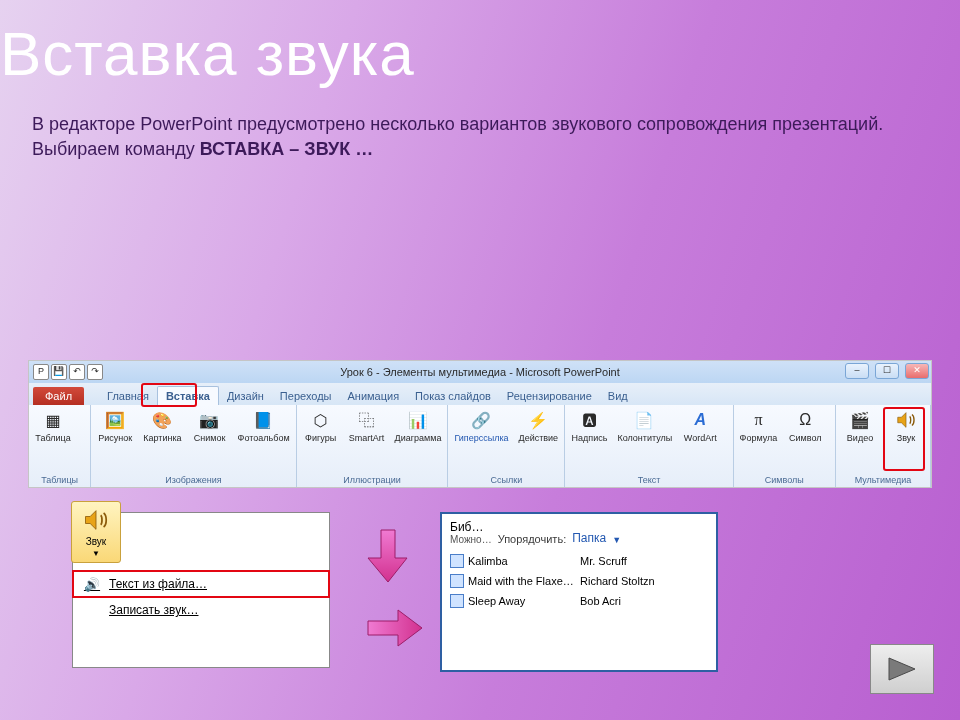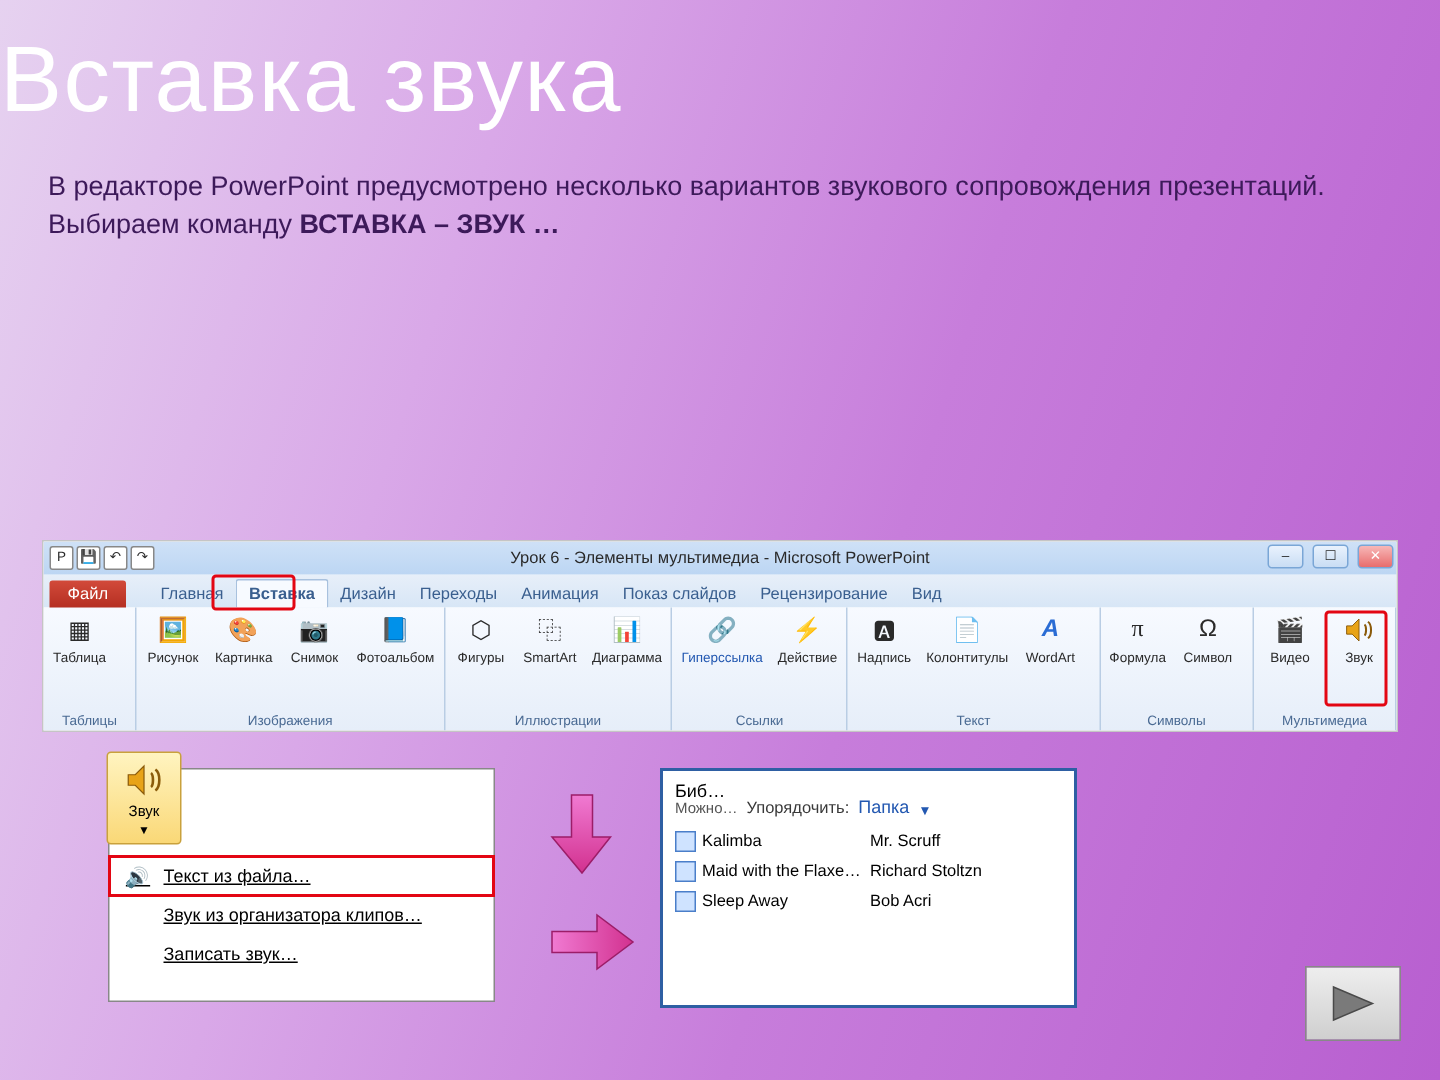--- a/index.html
+++ b/index.html
@@ -218,24 +218,20 @@
     <span>Звук</span>
     <span style="font-size:8px">▼</span>
   </div>
   <div class="menu">
     <div class="menu-item sel">
           <span class="mi-ic">🔊</span>
           <span>Текст из файла…</span>
         </div>
     <div class="menu-item">
           <span class="mi-ic"></span>
-          <span>Звук из организатора клипов…</span>
-        </div>
-    <div class="menu-item">
-          <span class="mi-ic"></span>
           <span>Записать звук…</span>
         </div>
   </div>
 </div>
 
 <div class="arrow down">
   <svg width="44" height="56">
         <defs>
           <linearGradient id="g1" x1="0" y1="0" x2="0" y2="1">
             <stop offset="0" stop-color="#f07ad2"></stop>

